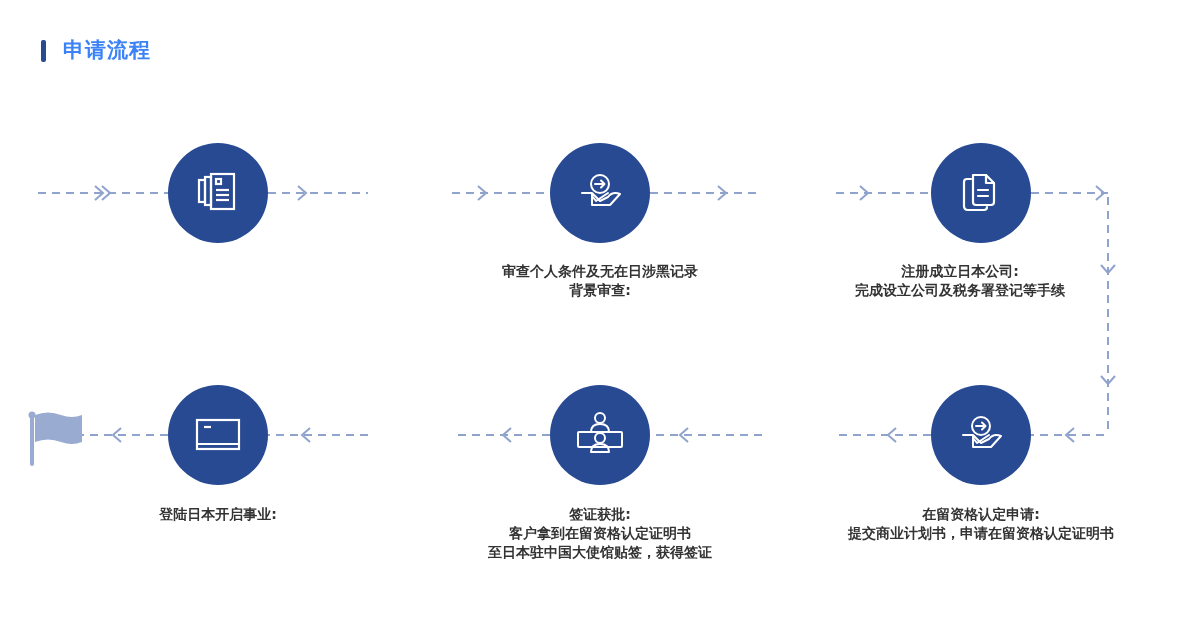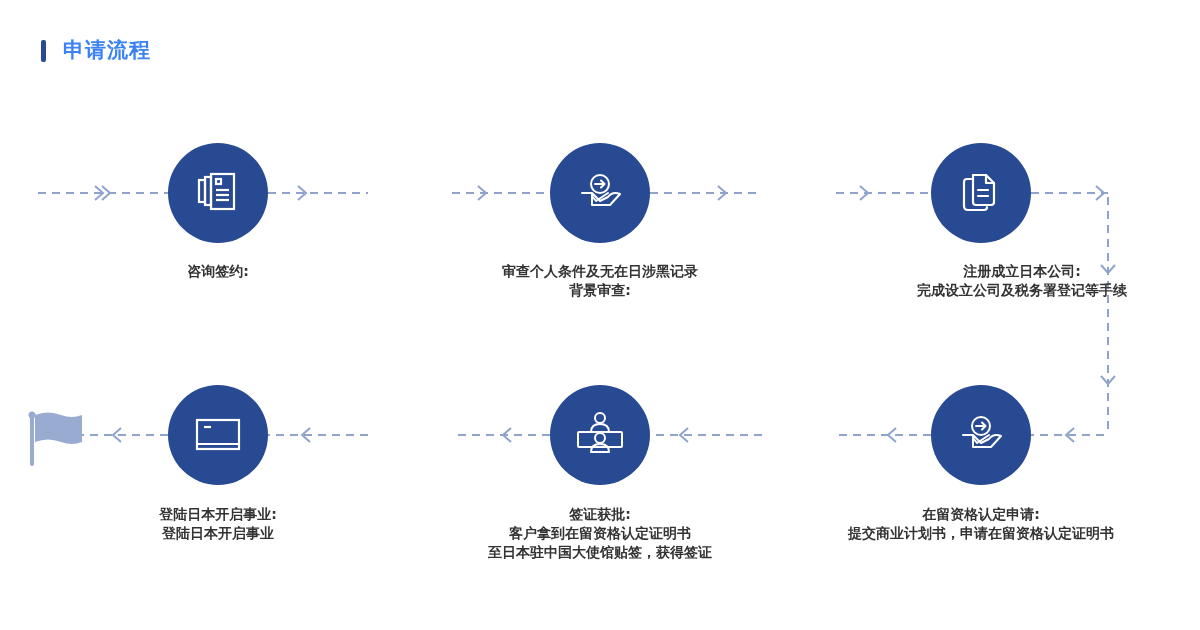--- a/index.html
+++ b/index.html
@@ -64,21 +64,20 @@
       <rect x="12" y="9" width="6" height="28"></rect>
       <rect x="18" y="6" width="23" height="35"></rect>
       <rect x="23" y="11" width="5" height="5"></rect>
       <line x1="23" y1="22" x2="36" y2="22"></line>
       <line x1="23" y1="27" x2="36" y2="27"></line>
       <line x1="23" y1="32" x2="36" y2="32"></line>
     </g>
   </svg>
 </div>
 <div class="label" style="left:48px;top:262px;">
-  <div>咨询签约:</div>
 </div>
 
 <div class="node" style="left:550px;top:143px;">
   <svg width="50" height="50" viewBox="0 0 50 50">
     <g stroke="#fff" stroke-width="2" fill="none" stroke-linejoin="round" stroke-linecap="round">
       <circle cx="25" cy="16" r="9"></circle>
       <polyline points="20,16 29,16"></polyline>
       <polyline points="26,12.5 29.5,16 26,19.5"></polyline>
       <path d="M7,25 L17,25 L17,37 L35,37 L45,26 C40,24 36,25 33,29 L25,33 L17,25"></path>
       <polyline points="17,28 21,33 33,25"></polyline>
@@ -94,21 +93,21 @@
   <svg width="50" height="50" viewBox="0 0 50 50">
     <g stroke="#fff" stroke-width="2.2" fill="none" stroke-linejoin="round" stroke-linecap="round">
       <path d="M15,11 L11,11 Q8,11 8,14 L8,38 Q8,42 12,42 L28,42 Q31,42 31,39"></path>
       <path d="M17,7 L30,7 L38,15 L38,34 Q38,37 35,37 L20,37 Q17,37 17,34 Z"></path>
       <path d="M30,7 L30,15 L38,15"></path>
       <line x1="22" y1="22" x2="32" y2="22"></line>
       <line x1="22" y1="28" x2="32" y2="28"></line>
     </g>
   </svg>
 </div>
-<div class="label" style="left:852px;top:262px;">
+<div class="label" style="left:790px;top:262px;">
   <div>注册成立日本公司:</div>
   <div>完成设立公司及税务署登记等手续</div>
 </div>
 
 <div class="node" style="left:931px;top:385px;">
   <svg width="50" height="50" viewBox="0 0 50 50">
     <g stroke="#fff" stroke-width="2" fill="none" stroke-linejoin="round" stroke-linecap="round">
       <circle cx="25" cy="16" r="9"></circle>
       <polyline points="20,16 29,16"></polyline>
       <polyline points="26,12.5 29.5,16 26,19.5"></polyline>
@@ -143,21 +142,20 @@
   <svg width="50" height="50" viewBox="0 0 50 50">
     <g stroke="#fff" stroke-width="2.2" fill="none">
       <rect x="4" y="10" width="42" height="29"></rect>
       <line x1="4" y1="34" x2="46" y2="34"></line>
       <line x1="11" y1="17" x2="18" y2="17"></line>
     </g>
   </svg>
 </div>
 <div class="label" style="left:48px;top:505px;">
   <div>登陆日本开启事业:</div>
-  <div>登陆日本开启事业</div>
 </div>
 
 <svg class="flag" width="60" height="60" viewBox="0 0 60 60">
   <g fill="#9aabd1">
     <rect x="2" y="4" width="4" height="52" rx="2"></rect>
     <circle cx="4" cy="5" r="3.5"></circle>
     <path d="M7,5 Q20,0 33,5 Q44,9 54,5 L54,32 Q44,36 33,32 Q20,27 7,32 Z"></path>
   </g>
 </svg>
 

